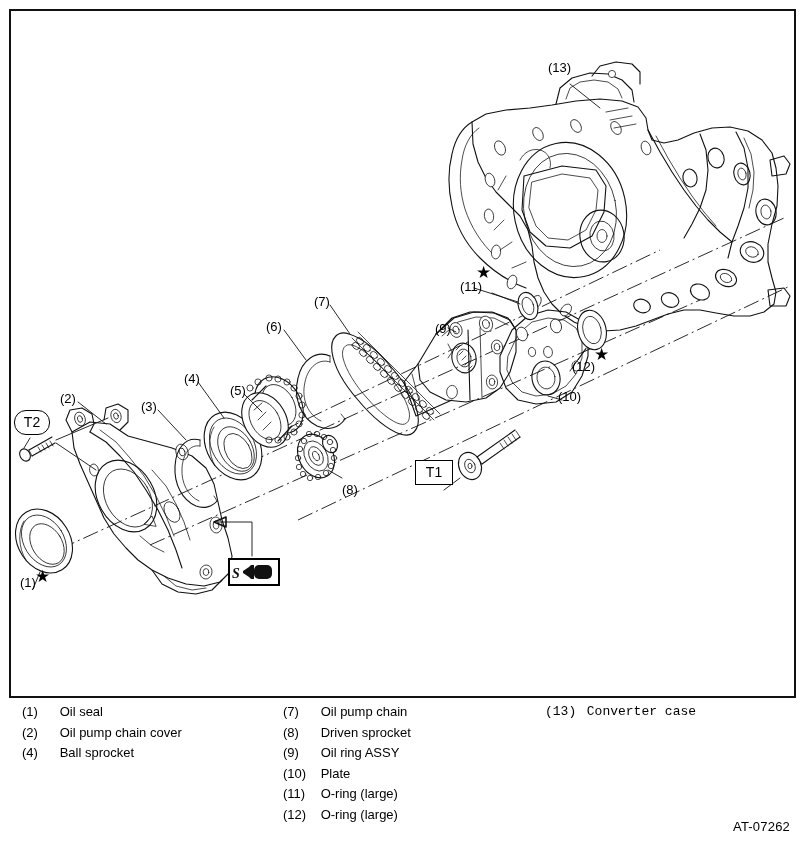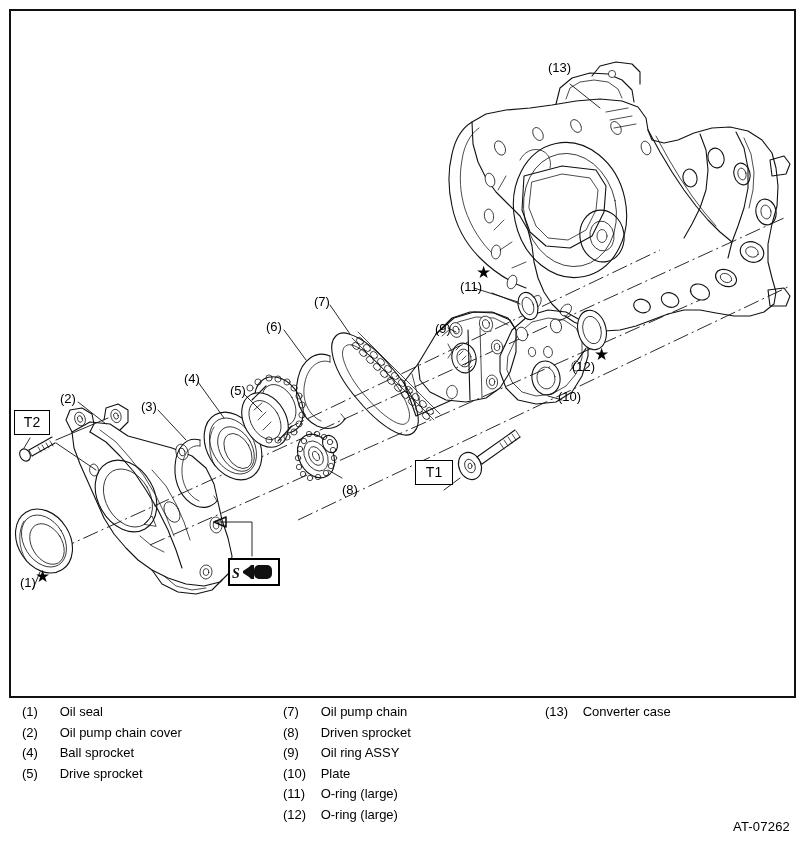--- a/index.html
+++ b/index.html
@@ -57,21 +57,21 @@
     top: 702px;
     width: 804px;
     height: 140px;
   }
   .legend-col {
     position: absolute;
     top: 0;
   }
   #legend-col-1 { left: 22px; }
   #legend-col-2 { left: 283px; }
-  #legend-col-3 { left: 545px; }
+  #legend-col-3 { left: 545px; font-family: Liberation Mono, monospace; }
   .legend-row {
     height: 20.6px;
     line-height: 20.6px;
     white-space: nowrap;
     font-size: 13px;
   }
   .legend-num {
     display: inline-block;
     width: 34px;
     text-align: left;
@@ -540,21 +540,21 @@
   <div class="callout-text" style="left:435px; top:322px;">(9)</div>
   <div class="callout-text" style="left:558px; top:390px;">(10)</div>
   <div class="callout-text" style="left:460px; top:280px;">(11)</div>
   <div class="callout-text" style="left:572px; top:360px;">(12)</div>
   <div class="callout-text" style="left:548px; top:61px;">(13)</div>
 
   <div class="star" style="left:35px;  top:568px;">★</div>
   <div class="star" style="left:476px; top:264px;">★</div>
   <div class="star" style="left:594px; top:346px;">★</div>
 
-  <div class="tq-box" style="left:14px; top:410px; width:36px; height:25px; line-height:23px;">T2</div>
+  <div class="tq-box" style="left:14px; top:410px; width:36px; height:25px; line-height:23px;border-radius:12px;">T2</div>
   <div class="tq-box" style="left:415px; top:460px; width:38px; height:25px; line-height:23px;">T1</div>
 
   <div class="sealant-box" style="left:228px; top:558px; width:52px; height:28px;">
     <svg width="48" height="24" viewBox="0 0 48 24">
       <text x="2" y="18" font-family="Liberation Serif, serif" font-size="14" font-style="italic" font-weight="bold" fill="#111">S</text>
       <path d="M13,11 L19,7 L21,5 L24,5 L24,19 L21,19 L19,17 L13,13 Z" fill="#111"></path>
       <rect x="24" y="5" width="18" height="14" rx="5" fill="#111"></rect>
     </svg>
   </div>
 
@@ -568,24 +568,20 @@
         <span class="legend-label">Oil seal</span>
       </div>
       <div class="legend-row">
         <span class="legend-num">(2)</span>
         <span class="legend-label">Oil pump chain cover</span>
       </div>
       <div class="legend-row">
         <span class="legend-num">(4)</span>
         <span class="legend-label">Ball sprocket</span>
       </div>
-      <div class="legend-row">
-        <span class="legend-num">(5)</span>
-        <span class="legend-label">Drive sprocket</span>
-      </div>
     </div>
 
     <div class="legend-col" id="legend-col-2">
       <div class="legend-row">
         <span class="legend-num">(7)</span>
         <span class="legend-label">Oil pump chain</span>
       </div>
       <div class="legend-row">
         <span class="legend-num">(8)</span>
         <span class="legend-label">Driven sprocket</span>

